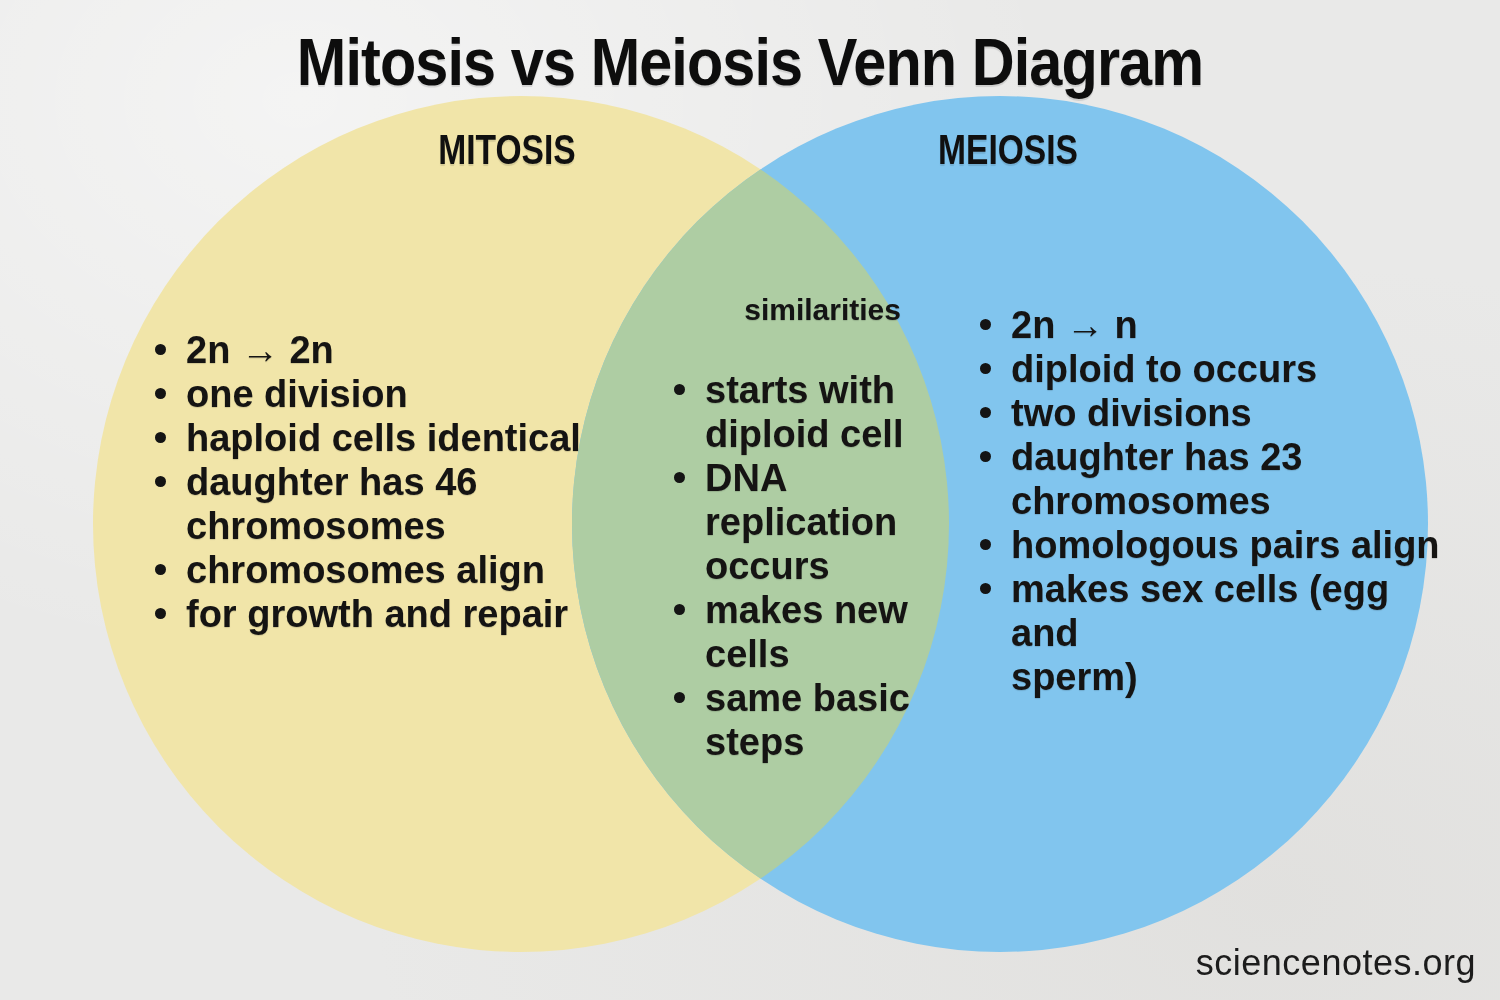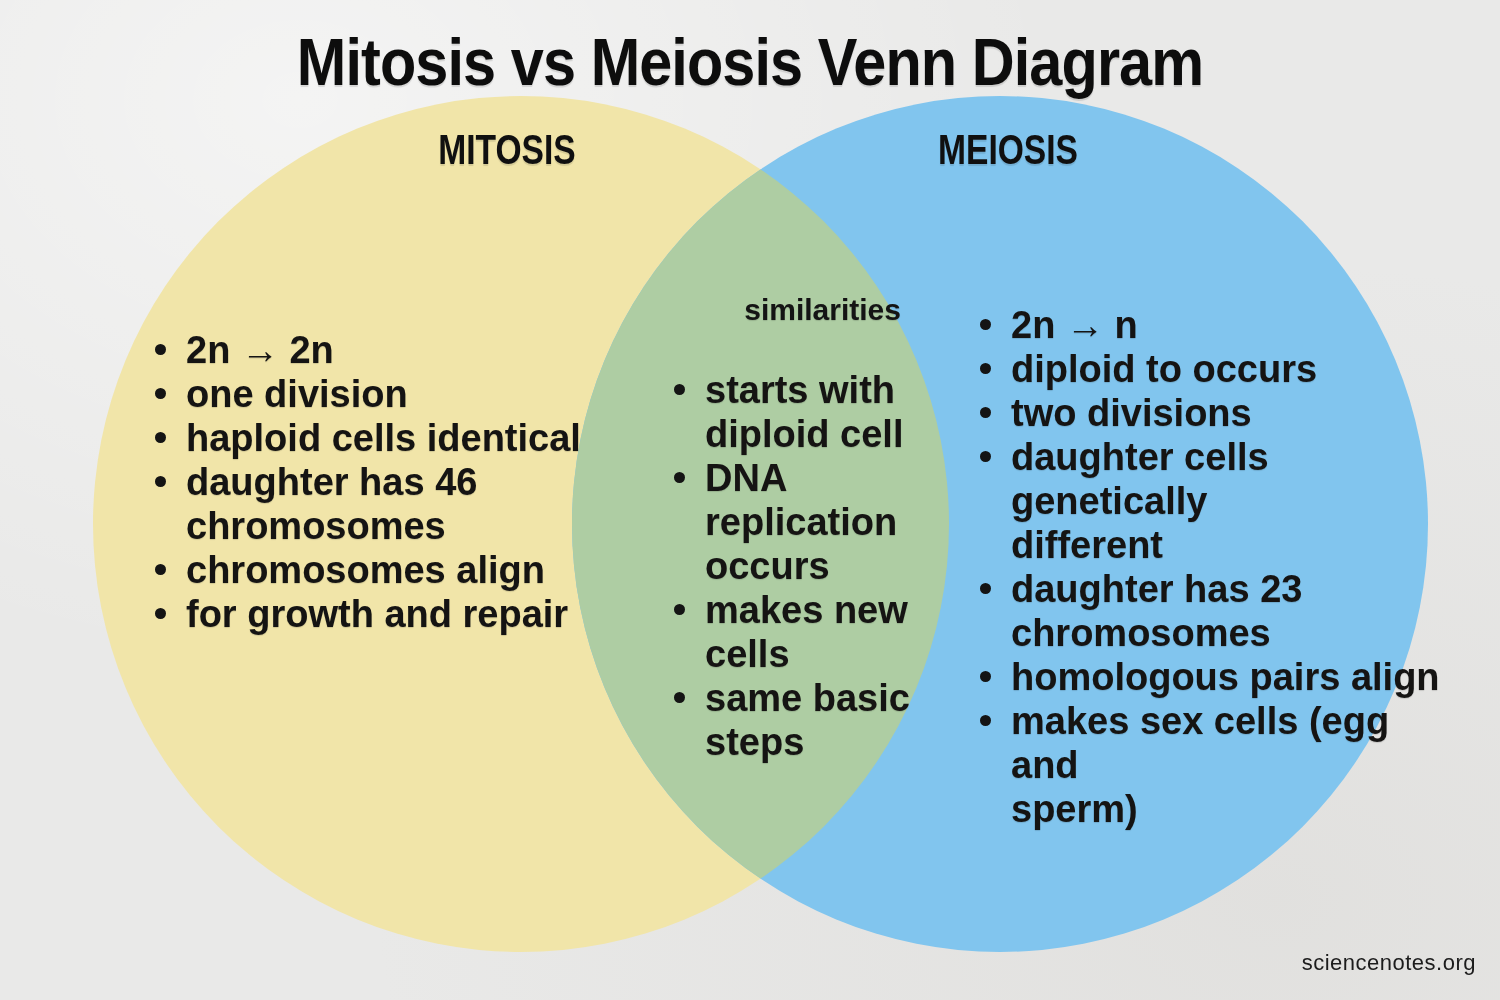--- a/index.html
+++ b/index.html
@@ -62,21 +62,21 @@
     position: absolute; left: 3px; top: 16px;
     width: 11px; height: 11px; border-radius: 50%;
     background: #141414;
   }
   .list-mitosis   { left: 152px; top: 328px; width: 440px; }
   .list-overlap   { left: 671px; top: 368px; width: 300px; }
   .list-meiosis   { left: 977px; top: 303px; width: 480px; }
 
   .watermark {
     position: absolute; top: 946px; right: 24px;
-    font-size: 22px; line-height: 34px; font-weight: normal;
+    font-size: 36px; line-height: 34px; font-weight: normal;
     color: #1c1c1c; letter-spacing: 0.5px;
   }
 </style>
 </head>
 <body>
 
 <div class="canvas">
 
   <svg class="venn-svg" width="1500" height="1000" viewBox="0 0 1500 1000" aria-hidden="true">
     <defs>
@@ -114,22 +114,20 @@
 occurs</li>
     <li>makes new cells</li>
     <li>same basic
 steps</li>
   </ul>
 
   <ul class="vlist list-meiosis">
     <li>2n → n</li>
     <li>diploid to occurs</li>
     <li>two divisions</li>
-    <li>daughter cells genetically
-different</li>
     <li>daughter has 23
 chromosomes</li>
     <li>homologous pairs align</li>
     <li>makes sex cells (egg and
 sperm)</li>
   </ul>
 
   <div class="watermark">sciencenotes.org</div>
 
 </div>

